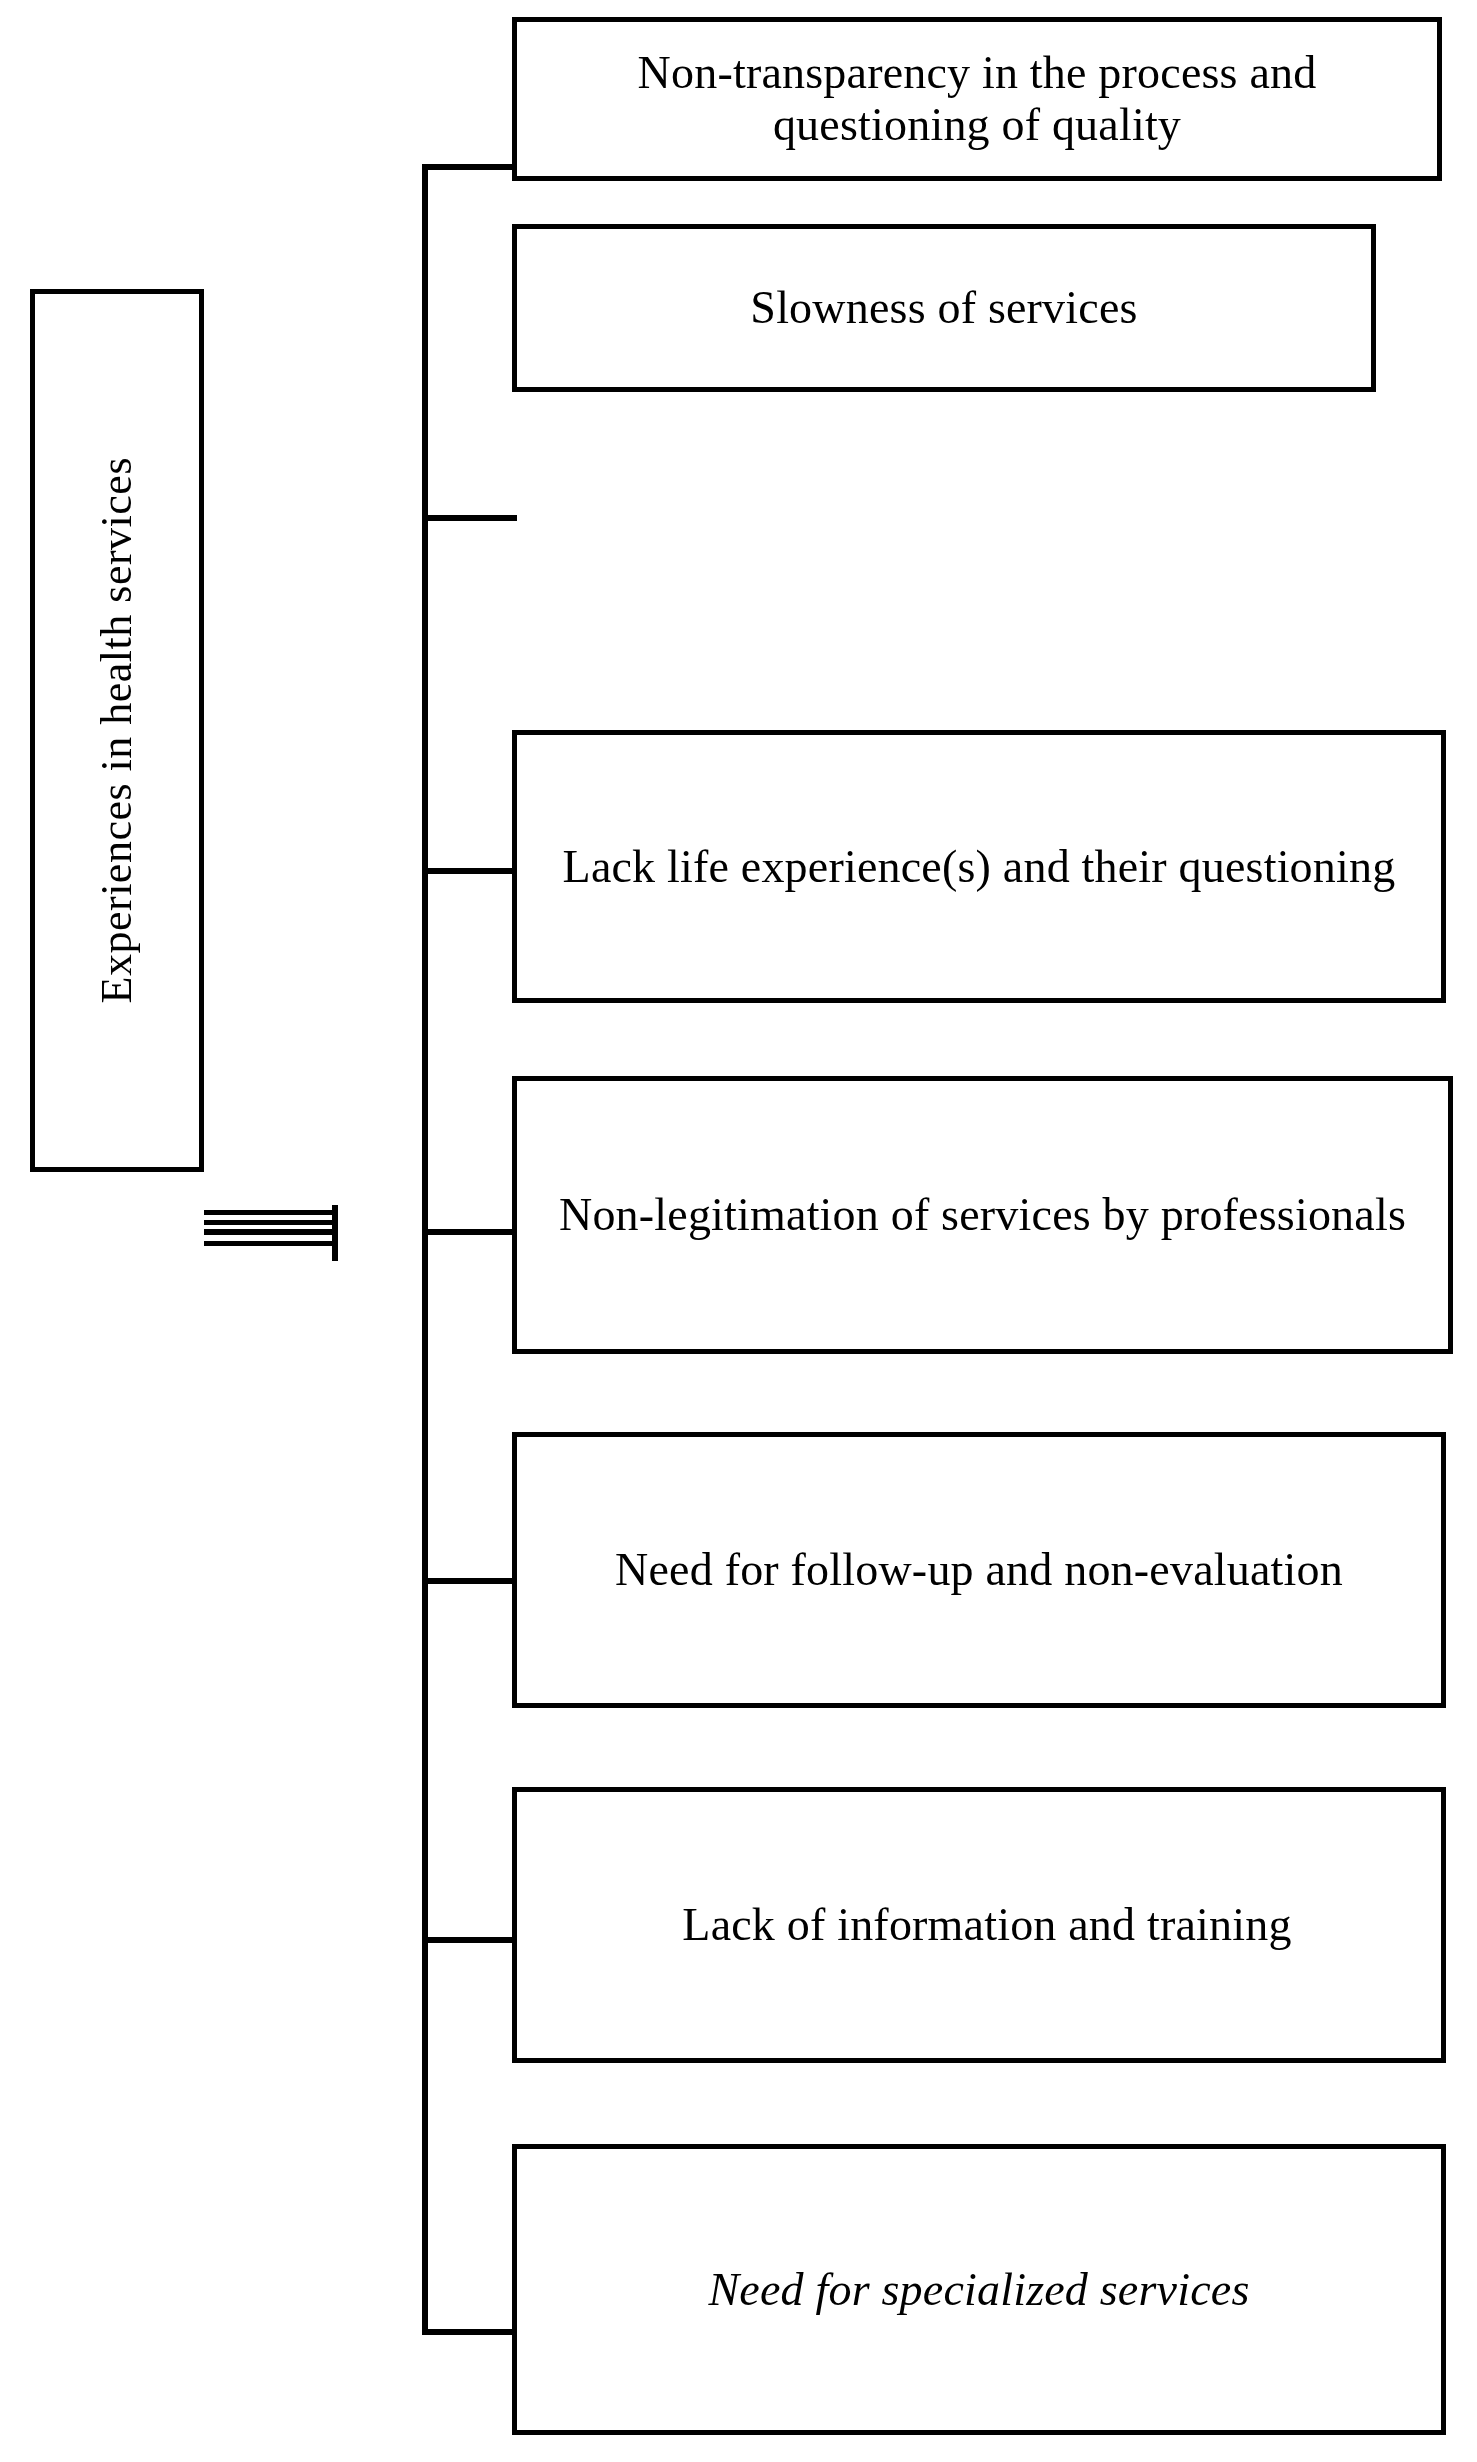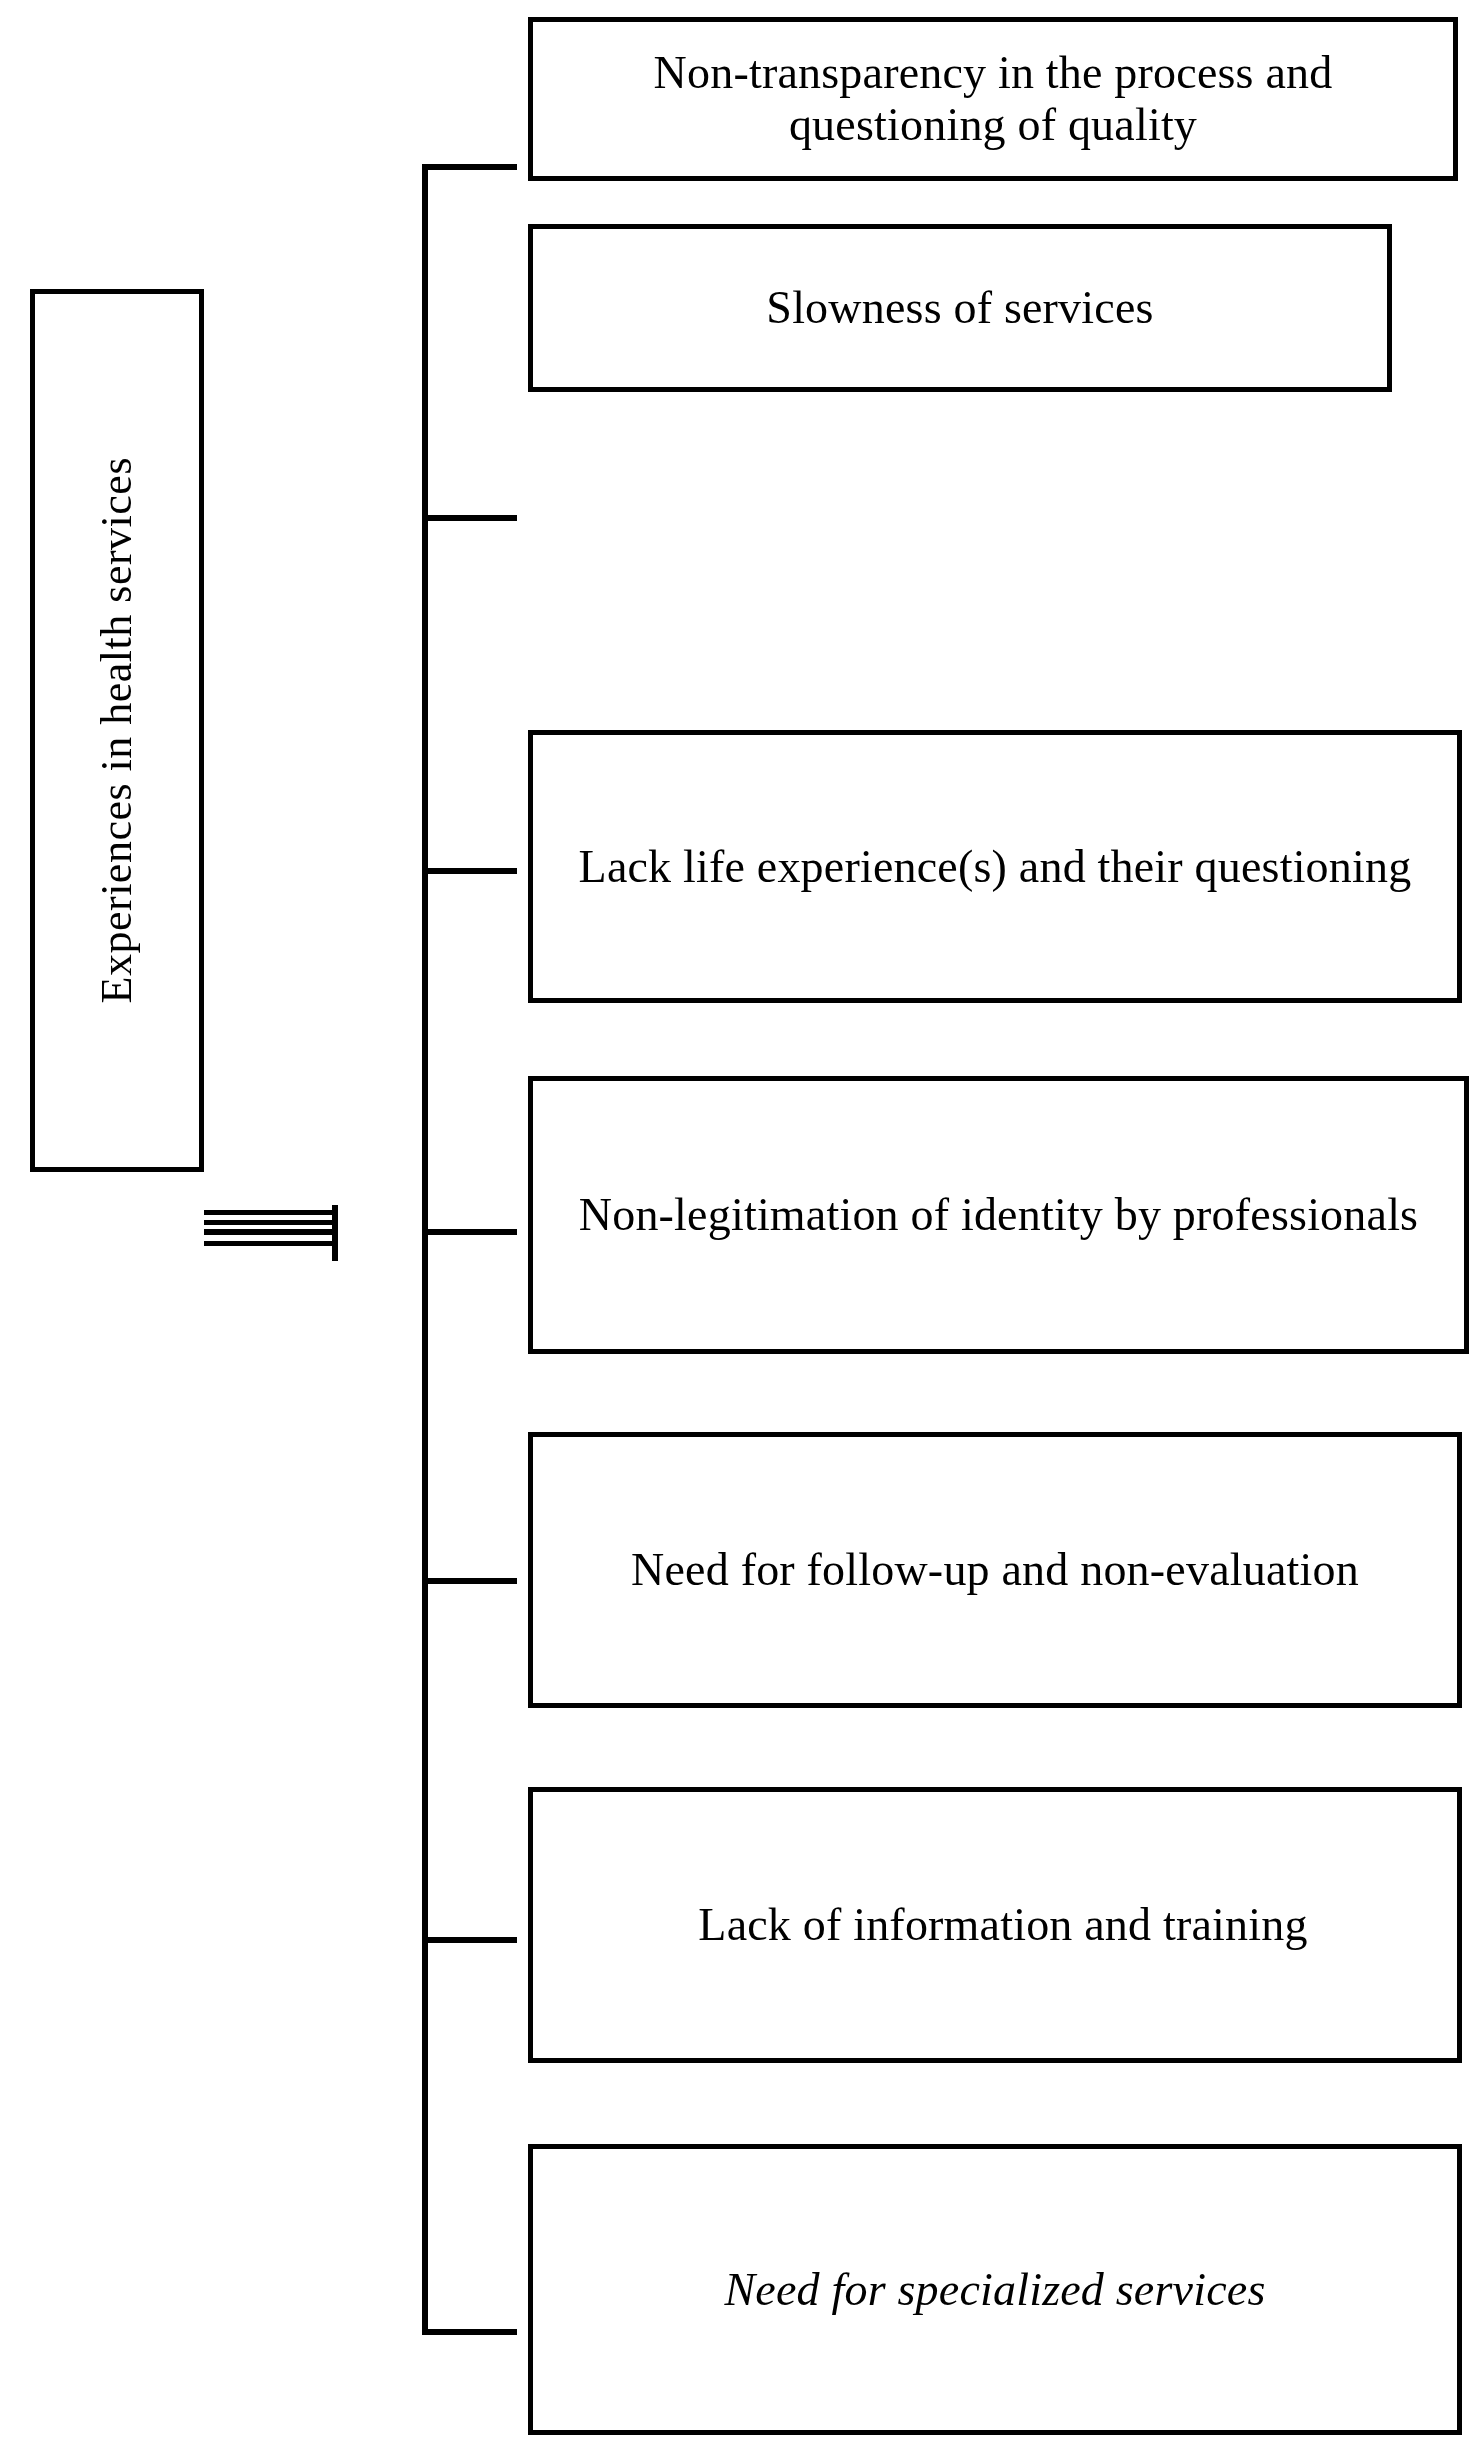--- a/index.html
+++ b/index.html
@@ -42,21 +42,20 @@
   
   .leaf {
     position: absolute;
     border: 5.6px solid #000000;
     box-sizing: border-box;
     background: #ffffff;
     display: flex;
     align-items: center;
     justify-content: center;
     text-align: center;
-    margin-left: 16px;
   }
   .leaf-label {
     font-size: 46px;
     line-height: 1.12;
     padding: 0 17px;
     letter-spacing: 0.2px;
   }
 
   
   .conn {
@@ -120,21 +119,21 @@
 
   <div class="leaf" style="left:512px; top:224px; width:864px; height:168px;">
     <span class="leaf-label">Slowness of services</span>
   </div>
 
   <div class="leaf" style="left:512px; top:730px; width:934px; height:273px;">
     <span class="leaf-label">Lack life experience(s) and their questioning</span>
   </div>
 
   <div class="leaf" style="left:512px; top:1076px; width:941px; height:278px;">
-    <span class="leaf-label">Non-legitimation of identity by professionals</span>
+    <span class="leaf-label">Non-legitimation of services by professionals</span>
   </div>
 
   <div class="leaf" style="left:512px; top:1432px; width:934px; height:276px;text-align:center;">
     <span class="leaf-label">Need for follow-up and non-evaluation</span>
   </div>
 
   <div class="leaf" style="left:512px; top:1787px; width:934px; height:276px;padding-left:16px;">
     <span class="leaf-label">Lack  of information and training</span>
   </div>
 

